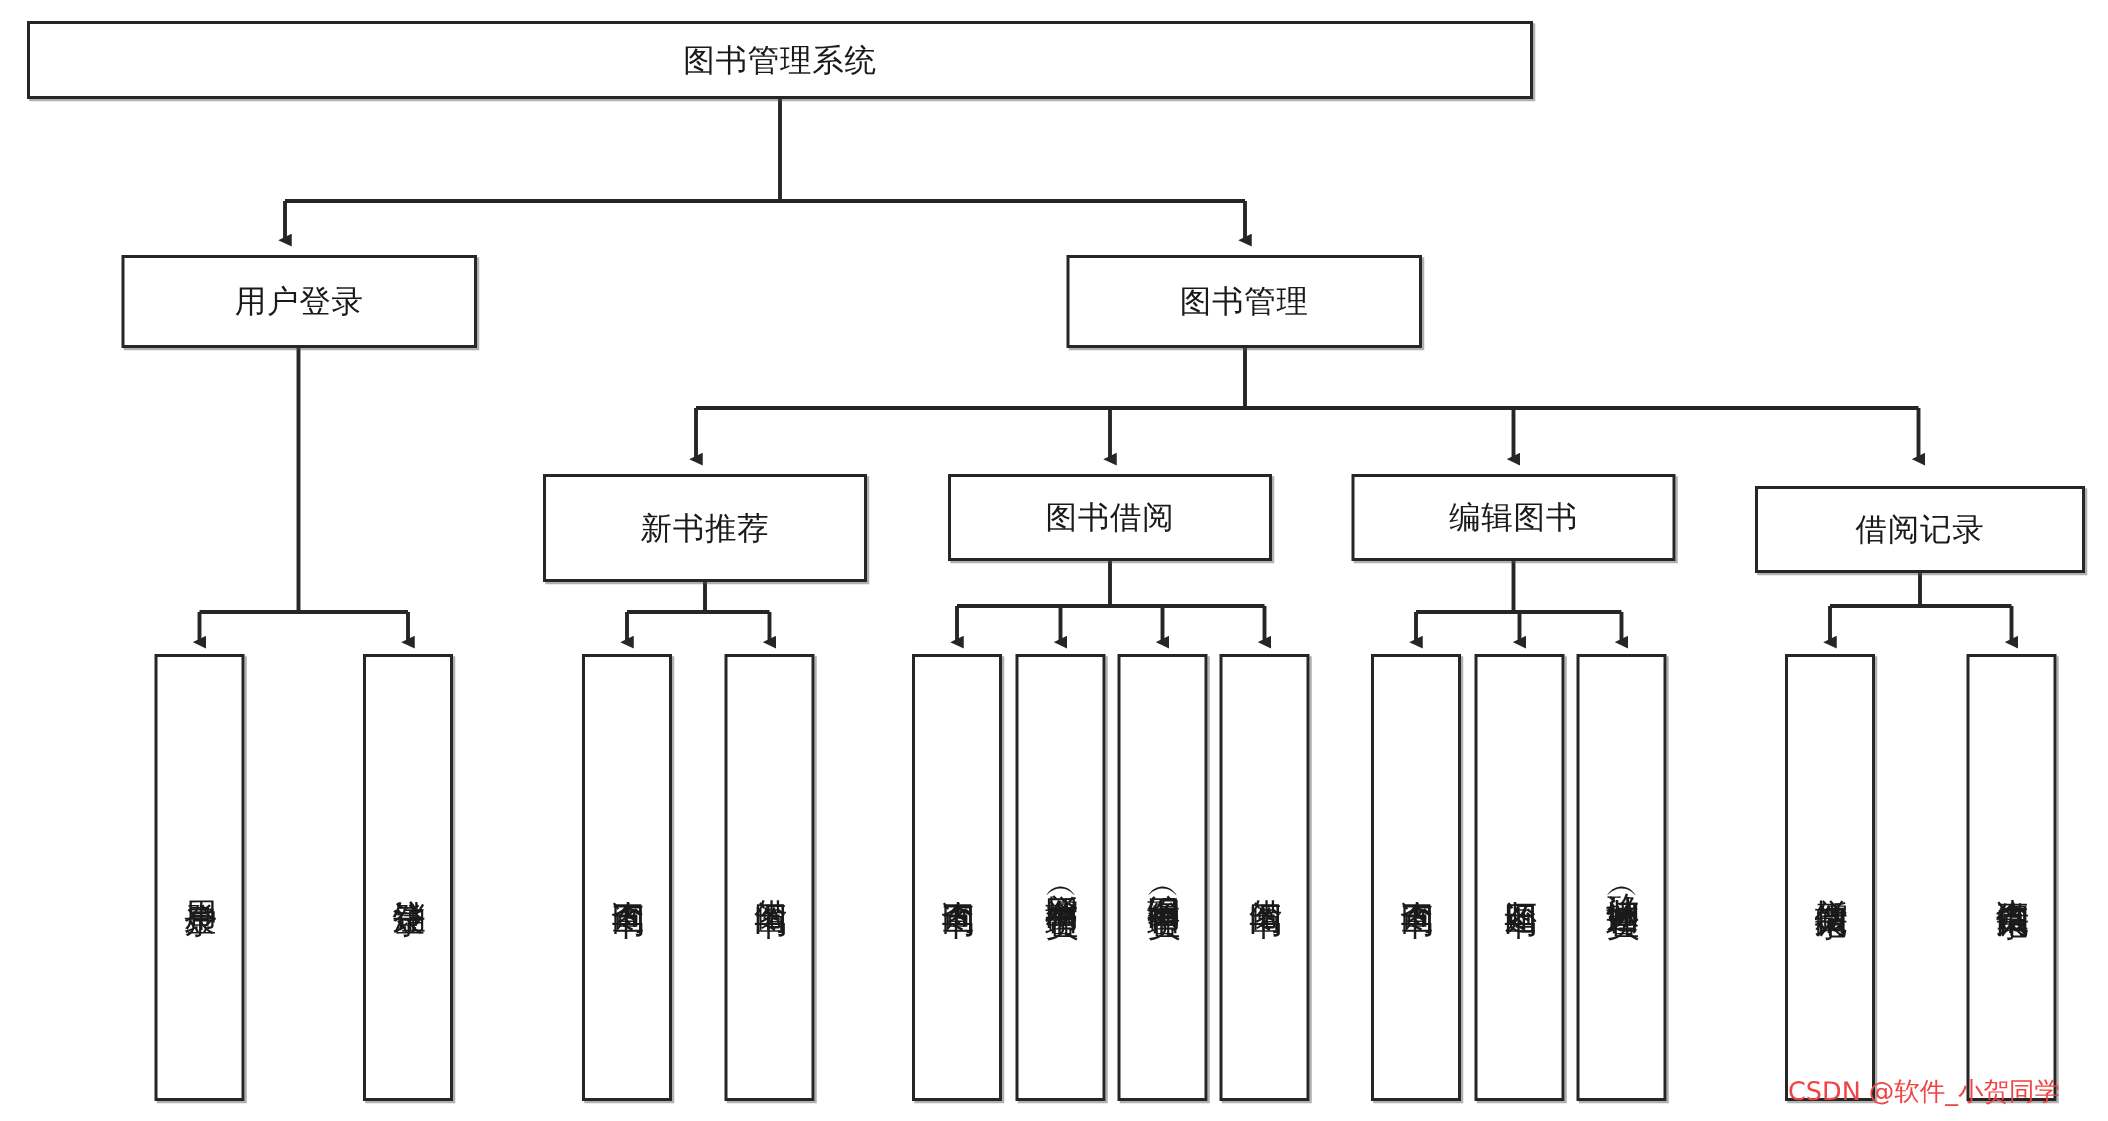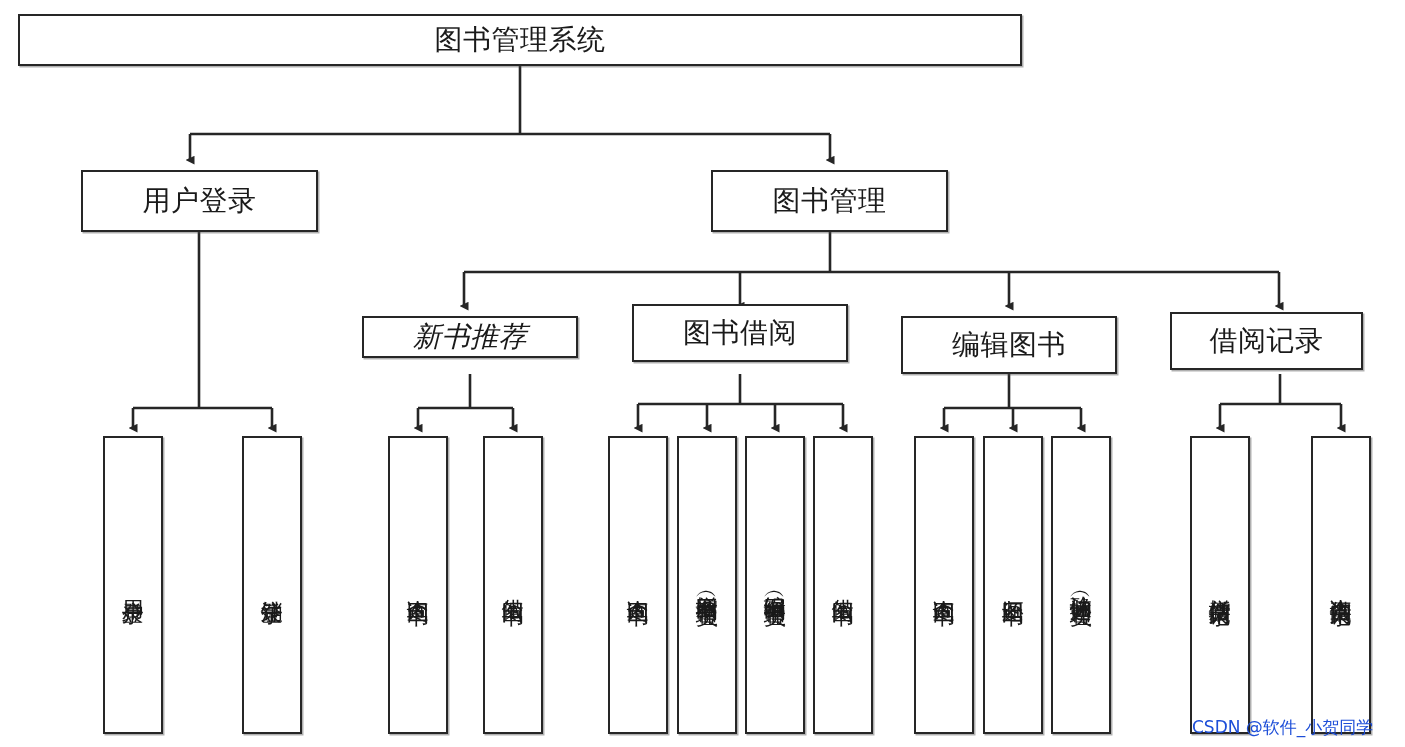--- a/index.html
+++ b/index.html
@@ -35,21 +35,21 @@
     border: 2px solid #262626;
     background: #ffffff;
     box-shadow: 1.5px 1.5px 0 0 rgba(80,80,80,0.45);
   }
   .node-label-h {
     position: absolute;
     left: 0; top: 0; right: 0; bottom: 0;
     display: flex;
     align-items: center;
     justify-content: center;
-    font-size: 28px;
+    font-size: 21px;
     color: #1a1a1a;
     letter-spacing: 0.5px;
     white-space: nowrap;
   }
   .node-label-v {
     position: absolute;
     left: 0; top: 0; right: 0; bottom: 0;
     display: flex;
     align-items: center;
     justify-content: center;
@@ -57,21 +57,21 @@
     text-orientation: upright;
     font-size: 22px;
     line-height: 1.16;
     color: #1a1a1a;
     letter-spacing: 1.5px;
     white-space: nowrap;
   }
   .watermark {
     position: absolute;
     font-size: 17px;
-    color: #1d4ed8;
+    color: #ef4444;
     white-space: nowrap;
     pointer-events: none;
   }
 </style>
 </head>
 <body>
 
 <div id="diagram-root">
 
   <svg class="diagram-canvas" viewBox="0 0 1405 747">
@@ -128,30 +128,30 @@
     <span class="node-label-h">图书管理系统</span>
   </div>
 
   <div class="node-box" id="node-l1-0" style="left: 81px; top: 170px; width: 237px; height: 62px;">
     <span class="node-label-h">用户登录</span>
   </div>
   <div class="node-box" id="node-l1-1" style="left: 711px; top: 170px; width: 237px; height: 62px; text-decoration: underline;">
     <span class="node-label-h">图书管理</span>
   </div>
 
-  <div class="node-box" id="node-l2-0" style="left: 362px; top: 316px; width: 216px; height: 42px; font-style: italic;">
+  <div class="node-box" id="node-l2-0" style="left: 362px; top: 316px; width: 216px; height: 72px;">
     <span class="node-label-h">新书推荐</span>
   </div>
-  <div class="node-box" id="node-l2-1" style="left: 632px; top: 304px; width: 216px; height: 58px;">
+  <div class="node-box" id="node-l2-1" style="left: 632px; top: 316px; width: 216px; height: 58px;">
     <span class="node-label-h">图书借阅</span>
   </div>
   <div class="node-box" id="node-l2-2" style="left: 901px; top: 316px; width: 216px; height: 58px;">
     <span class="node-label-h">编辑图书</span>
   </div>
-  <div class="node-box" id="node-l2-3" style="left: 1170px; top: 312px; width: 193px; height: 58px;">
+  <div class="node-box" id="node-l2-3" style="left: 1170px; top: 324px; width: 220px; height: 58px;">
     <span class="node-label-h">借阅记录</span>
   </div>
 
   <div class="node-box" id="node-leaf-0" style="left: 103px; top: 436px; width: 60px; height: 298px;">
     <span class="node-label-v">用户登录</span>
   </div>
   <div class="node-box" id="node-leaf-1" style="left: 242px; top: 436px; width: 60px; height: 298px;">
     <span class="node-label-v">注销登录</span>
   </div>
   <div class="node-box" id="node-leaf-2" style="left: 388px; top: 436px; width: 60px; height: 298px;">

